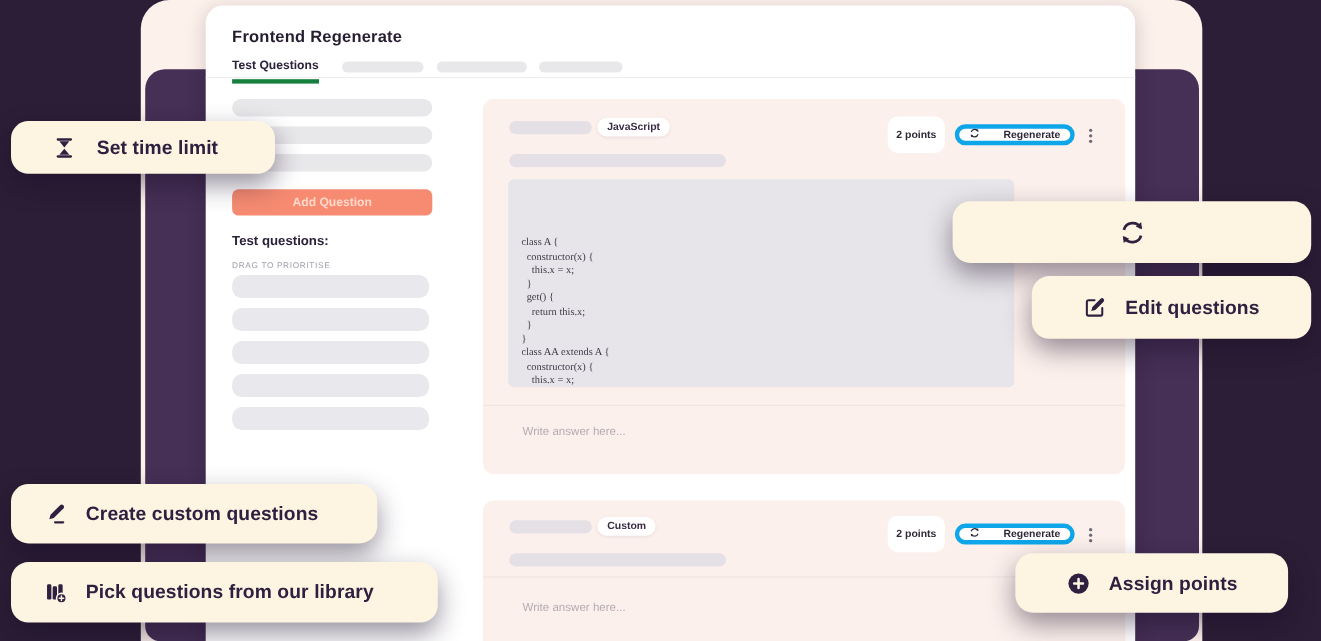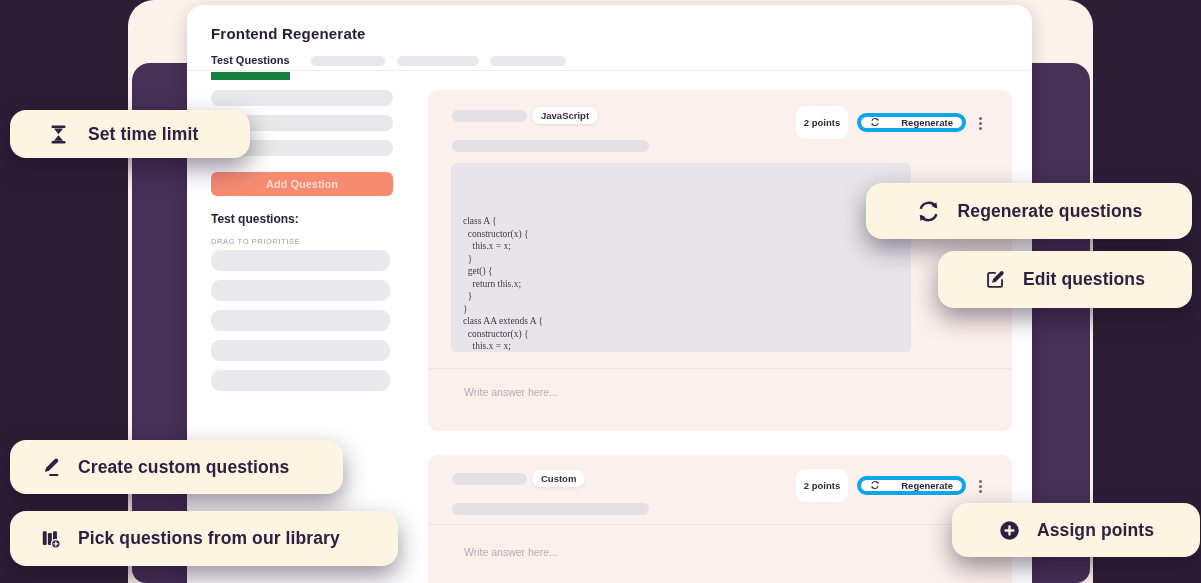--- a/index.html
+++ b/index.html
@@ -27,42 +27,42 @@
     box-shadow:0 4px 18px rgba(20,10,30,.18);
   }
   .app-title {
     position:absolute; left:24px; top:20px;
     font-size:15px; font-weight:700; color:#261d31; letter-spacing:.2px;
   }
   .tab-row { position:absolute; left:24px; top:49px; height:18px; }
   .tab-active {
     position:absolute; left:0; top:0;
     font-size:11px; font-weight:700; color:#2b2139;
-    padding-bottom:6px; border-bottom:8px solid #15803d; white-space:nowrap;
+    padding-bottom:6px; border-bottom:4px solid #15803d; white-space:nowrap;
   }
   .tab-skel { position:absolute; top:2px; height:10px; border-radius:5px; background:#e8e7ea; }
   .tab-skel.s1 { left:100px; width:74px; }
   .tab-skel.s2 { left:186px; width:82px; }
   .tab-skel.s3 { left:279px; width:76px; }
   .header-divider { position:absolute; left:0; top:65px; width:100%; height:1px; background:#ededf0; }
 
   
   .side-skel { position:absolute; left:24px; width:182px; height:16px; border-radius:8px; background:#e8e7ea; }
   .add-question-btn {
     position:absolute; left:24px; top:167px; width:182px; height:24px;
     background:#f68b72; border-radius:6px; border:none;
     color:#ffd8ca; font-size:11px; font-weight:600; font-family:inherit;
     display:flex; align-items:center; justify-content:center; cursor:pointer;
   }
   .side-section-label { position:absolute; left:24px; top:207px; font-size:12px; font-weight:700; color:#2b2139; }
   .drag-hint { position:absolute; left:24px; top:232px; font-size:7.5px; color:#a09aa8; letter-spacing:.6px; }
   .drag-item { position:absolute; left:24px; width:179px; height:21px; border-radius:9px; background:#e9e8ec; }
 
   
-  .main-col { position:absolute; left:241px; top:0; width:584px; height:578px; }
+  .main-col { position:absolute; left:252px; top:0; width:584px; height:578px; }
   .q-card {
     position:absolute; left:0; width:584px;
     background:#fcf0ec; border-radius:10px;
   }
   .q-card.c1 { top:85px; height:341px; }
   .q-card.c2 { top:450px; height:128px; border-radius:10px 10px 0 0; }
   .q-skel { position:absolute; background:#e4e0e5; border-radius:6px; height:12px; }
   .tag-pill {
     position:absolute; height:17px; padding:0 9px; background:#fff; border-radius:9px;
     font-size:9.5px; font-weight:600; color:#372c44;
@@ -104,21 +104,21 @@
     cursor:pointer;
   }
   .callout .ico { display:flex; align-items:center; justify-content:center; flex:0 0 auto; }
   .callout.left-align { justify-content:flex-start; }
   .callout.center-align { justify-content:center; }
   #co-set-time   { left:10px;  top:110px; width:240px; height:48px; padding-left:38px; gap:19px; }
   #co-regen      { left:866px; top:183px; width:326px; height:56px; gap:17px; }
   #co-edit       { left:938px; top:251px; width:254px; height:57px; gap:17px; }
   #co-create     { left:10px;  top:440px; width:333px; height:54px; padding-left:30px; gap:16px; }
   #co-pick       { left:10px;  top:511px; width:388px; height:55px; padding-left:30px; gap:16px; }
-  #co-assign     { left:952px; top:503px; width:248px; height:54px; gap:16px; }
+  #co-assign     { left:923px; top:503px; width:248px; height:54px; gap:16px; }
 </style>
 </head>
 <body>
 
 <div class="frame-pink"></div>
 <div class="frame-purple"></div>
 
 <div class="app-card">
   <div class="app-title">Frontend Regenerate</div>
 
@@ -228,21 +228,20 @@
   <span class="ico">
     <svg width="25" height="25" viewBox="0 0 24 24">
       <g stroke="#2f2040" stroke-width="2.4" fill="none">
         <path d="M4.5 9.5a8 8 0 0 1 14.8-1.5"></path>
         <path d="M19.5 14.5a8 8 0 0 1-14.8 1.5"></path>
       </g>
       <path fill="#2f2040" d="M19.6 3l.8 6-5.6-2.3z"></path>
       <path fill="#2f2040" d="M4.4 21l-.8-6 5.6 2.3z"></path>
     </svg>
   </span>
-  <span>Regenerate questions</span>
 </div>
 
 <div class="callout center-align" id="co-edit">
   <span class="ico">
     <svg width="21" height="21" viewBox="0 0 24 24">
       <path fill="none" stroke="#2f2040" stroke-width="2.1" stroke-linecap="round" stroke-linejoin="round" d="M11.5 4.5H5.2a1.7 1.7 0 0 0-1.7 1.7v12.6a1.7 1.7 0 0 0 1.7 1.7h12.6a1.7 1.7 0 0 0 1.7-1.7v-6.3"></path>
       <path fill="#2f2040" d="M17.8 2.9a2.2 2.2 0 0 1 3.1 3.1l-8.6 8.6-4.2 1.1 1.1-4.2z"></path>
     </svg>
   </span>
   <span>Edit questions</span>

